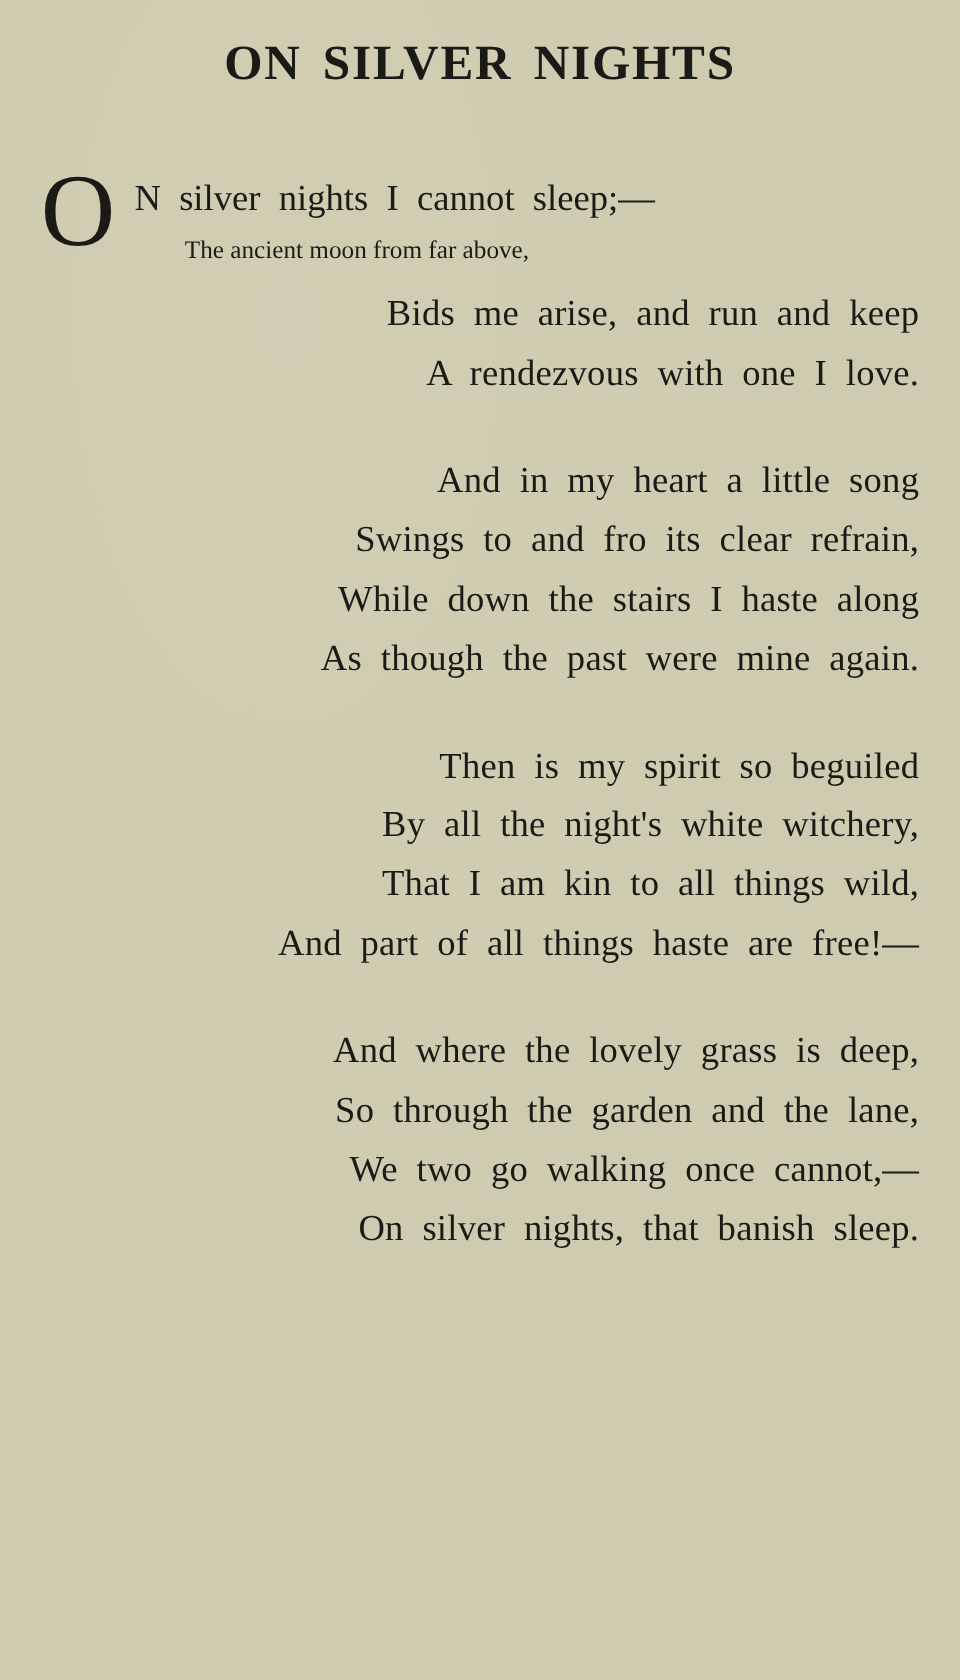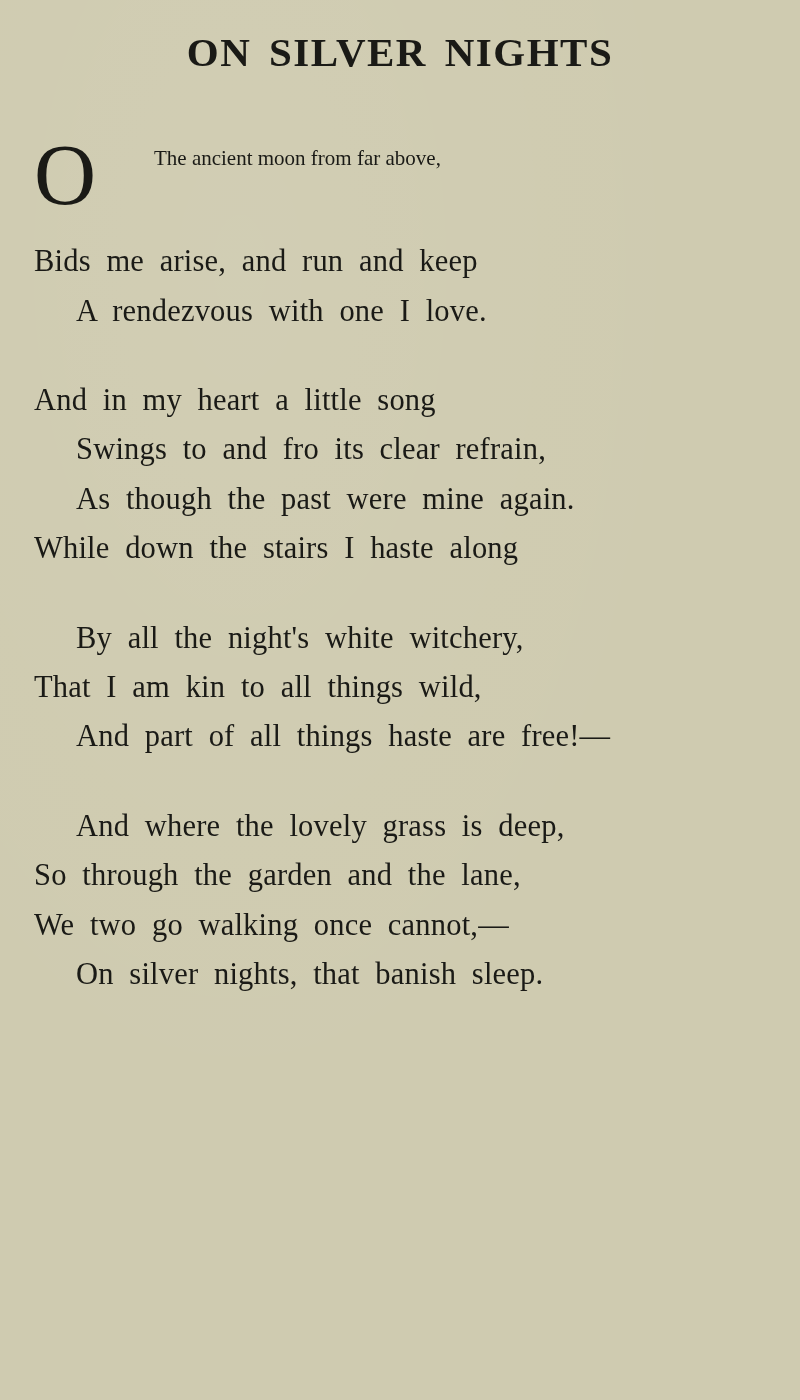--- a/index.html
+++ b/index.html
@@ -37,20 +37,21 @@
     margin-top: 66px;
   }
   .stanza {
     margin-bottom: 40px;
   }
   .line {
     font-size: 30.5px;
     line-height: 1.62;
     white-space: pre;
     letter-spacing: 0.2px;
+    text-align: right;
   }
   .line.indent {
     padding-left: 42px;
     font-family: Liberation Serif, serif;
   }
   
   .dropcap-wrap {
     position: relative;
     min-height: 96px;
   }
@@ -80,34 +81,36 @@
 
 <div class="page">
 
   <h1 class="poem-title">ON SILVER NIGHTS</h1>
 
   <div class="stanzas">
 
     <div class="stanza">
       <div class="dropcap-wrap">
         <span class="dropcap">O</span>
+        <div class="dropcap-line1">N  silver  nights  I  cannot  sleep;—</div>
         <div class="dropcap-line2">The ancient moon from far above,</div>
       </div>
       <div class="line">Bids  me  arise,  and  run  and  keep</div>
       <div class="line indent">A  rendezvous  with  one  I  love.</div>
     </div>
 
     <div class="stanza">
       <div class="line">And  in  my  heart  a  little  song</div>
       <div class="line indent">Swings  to  and  fro  its  clear  refrain,</div>
+      <div class="line">While  down  the  stairs  I  haste  along</div>
       <div class="line indent">As  though  the  past  were  mine  again.</div>
-      <div class="line">While  down  the  stairs  I  haste  along</div>
     </div>
 
     <div class="stanza">
+      <div class="line">Then  is  my  spirit  so  beguiled</div>
       <div class="line indent">By  all  the  night's  white  witchery,</div>
       <div class="line">That  I  am  kin  to  all  things  wild,</div>
       <div class="line indent">And  part  of  all  things  haste  are  free!—</div>
     </div>
 
 
     <div class="stanza">
       <div class="line indent">And  where  the  lovely  grass  is  deep,</div>
       <div class="line">So  through  the  garden  and  the  lane,</div>
       <div class="line">We  two  go  walking  once  cannot,—</div>

